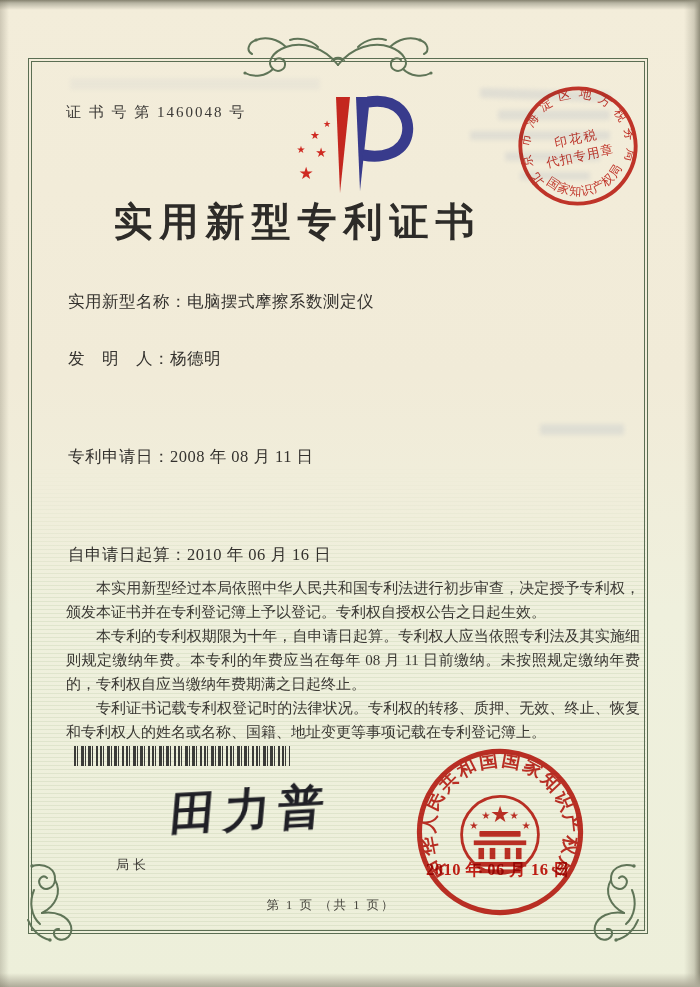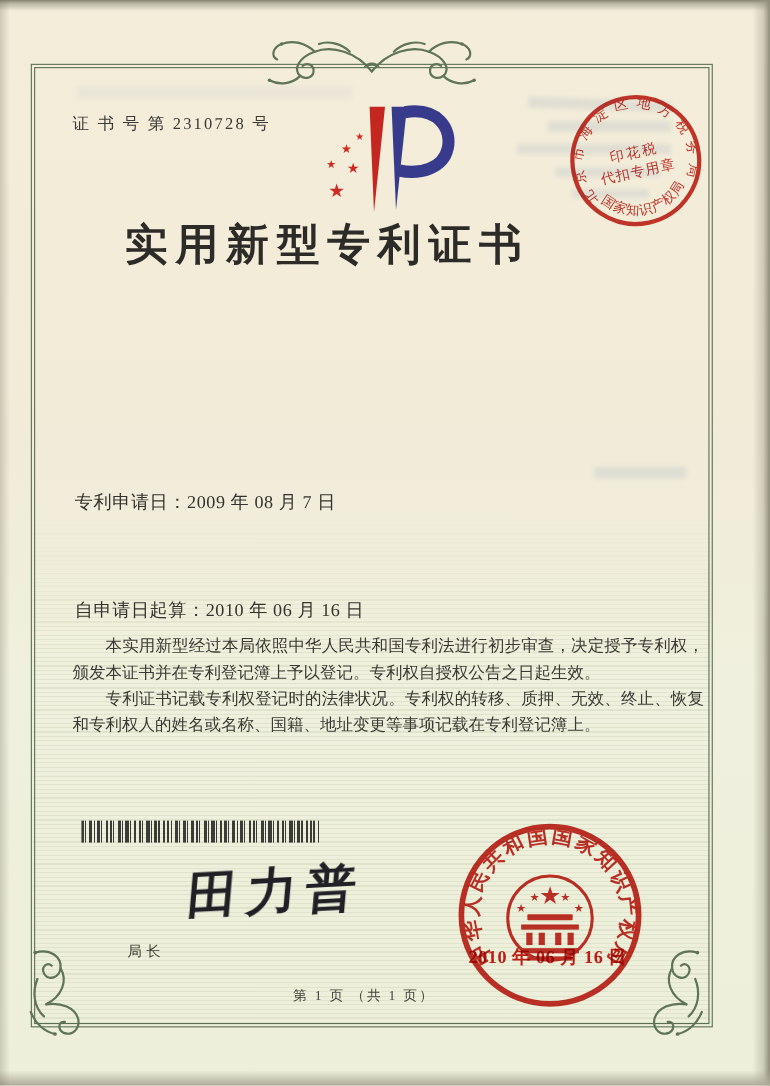--- a/index.html
+++ b/index.html
@@ -120,21 +120,21 @@
   </svg>
 
   <div class="ghost" style="left:70px;top:78px;width:250px;height:12px;opacity:.07"></div>
   <div class="ghost" style="left:480px;top:90px;width:130px;height:10px;transform:rotate(2deg)"></div>
   <div class="ghost" style="left:498px;top:110px;width:112px;height:10px"></div>
   <div class="ghost" style="left:470px;top:131px;width:140px;height:9px"></div>
   <div class="ghost" style="left:505px;top:152px;width:95px;height:9px"></div>
   <div class="ghost" style="left:520px;top:172px;width:70px;height:8px"></div>
   <div class="ghost" style="left:540px;top:424px;width:84px;height:11px"></div>
 
-  <div class="cert-number">证 书 号 第 2310728 号</div>
+  <div class="cert-number">证 书 号 第 1460048 号</div>
 
   <svg style="position:absolute;left:280px;top:95px;" width="135" height="105" viewBox="0 0 135 105">
     <g>
       <polygon points="56,2 70,2 60,98" fill="#c4271f"></polygon>
       <polygon points="76,2 90,2 80,96" fill="#383b8c"></polygon>
       <path d="M88,7 C118,2 131,22 127,40 C123,58 102,64 83,60" stroke="#383b8c" stroke-width="11" fill="none"></path>
     </g>
     <g fill="#cf2a22" font-family="'DejaVu Sans',sans-serif" text-anchor="middle">
       <text x="47" y="32" font-size="9">★</text>
       <text x="35" y="44" font-size="11">★</text>
@@ -155,29 +155,36 @@
     </text>
     <text font-size="11" letter-spacing="0.5" fill="#c6271e">
       <textPath href="#taxBottom" startOffset="0">国家知识产权局</textPath>
     </text>
     <text x="56" y="53" text-anchor="middle" font-size="11.5" letter-spacing="2" fill="#c6271e">印花税</text>
     <text x="56" y="69" text-anchor="middle" font-size="11.5" letter-spacing="1" fill="#c6271e">代扣专用章</text>
   </svg>
 
   <div class="page-title">实用新型专利证书</div>
 
+  <div class="field f0">
+    <span>实用新型名称：</span><span>电脑摆式摩擦系数测定仪</span>
+  </div>
+  <div class="field f1">
+    <span>发　明　人：</span><span>杨德明</span>
+  </div>
   <div class="field f3">
-    <span>专利申请日：</span><span>2009 年 08 月 7 日</span>
+    <span>专利申请日：</span><span>2008 年 08 月 11 日</span>
   </div>
   <div class="field f5">
     <span>自申请日起算：</span><span>2010 年 06 月 16 日</span>
   </div>
 
   <div class="paras">
     <p>本实用新型经过本局依照中华人民共和国专利法进行初步审查，决定授予专利权，颁发本证书并在专利登记簿上予以登记。专利权自授权公告之日起生效。</p>
+    <p>本专利的专利权期限为十年，自申请日起算。专利权人应当依照专利法及其实施细则规定缴纳年费。本专利的年费应当在每年 08 月 11 日前缴纳。未按照规定缴纳年费的，专利权自应当缴纳年费期满之日起终止。</p>
     <p>专利证书记载专利权登记时的法律状况。专利权的转移、质押、无效、终止、恢复和专利权人的姓名或名称、国籍、地址变更等事项记载在专利登记簿上。</p>
   </div>
 
   <div class="barcode"></div>
 
   <div class="signer-title">局长</div>
   <div class="signature">田力普</div>
 
   <svg class="office-seal" viewBox="0 0 190 190">
     <circle cx="95" cy="95" r="86" fill="none" stroke="#c6271e" stroke-width="5.5"></circle>

